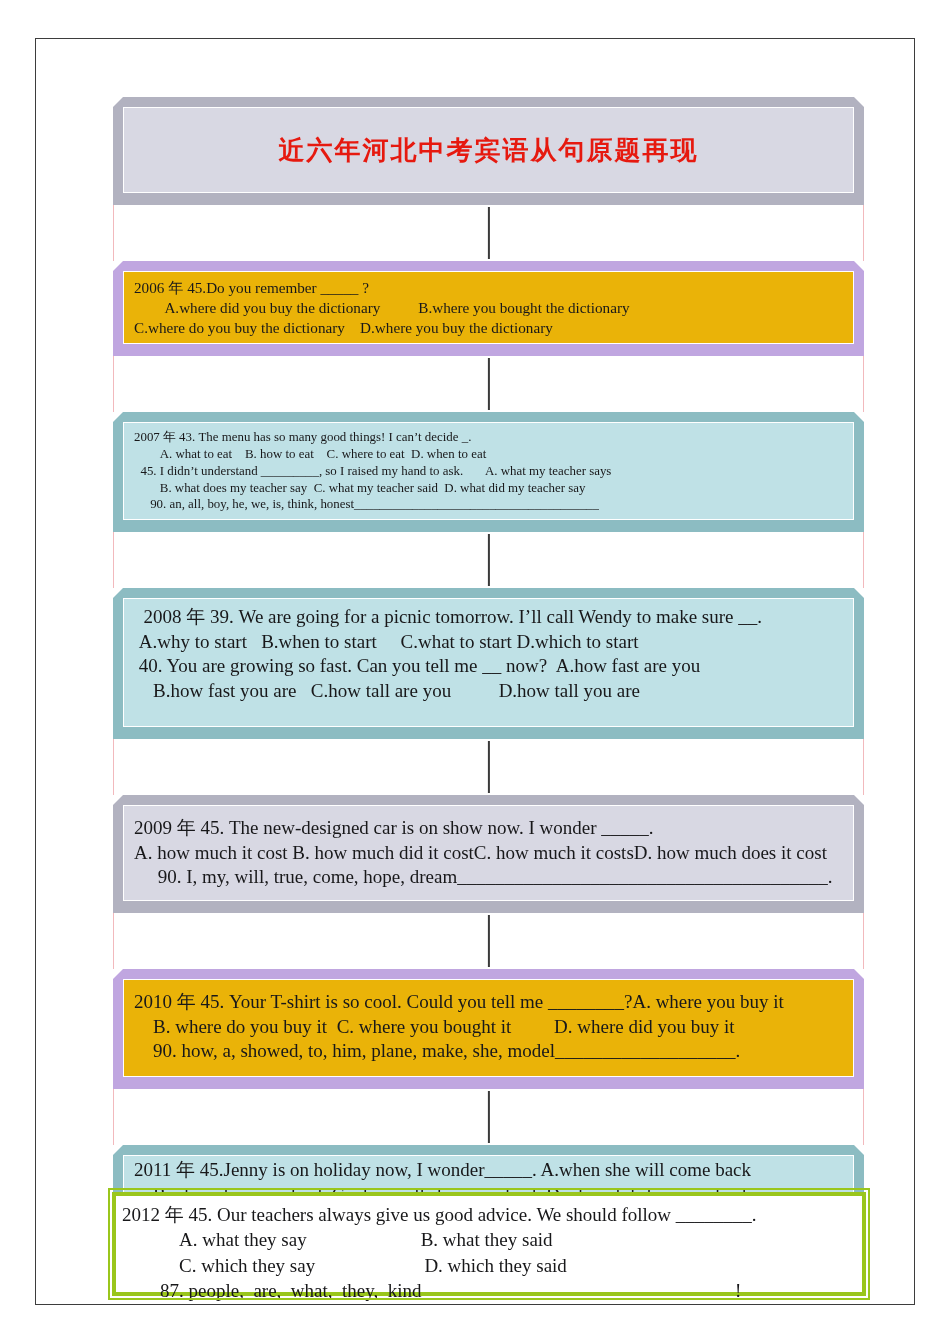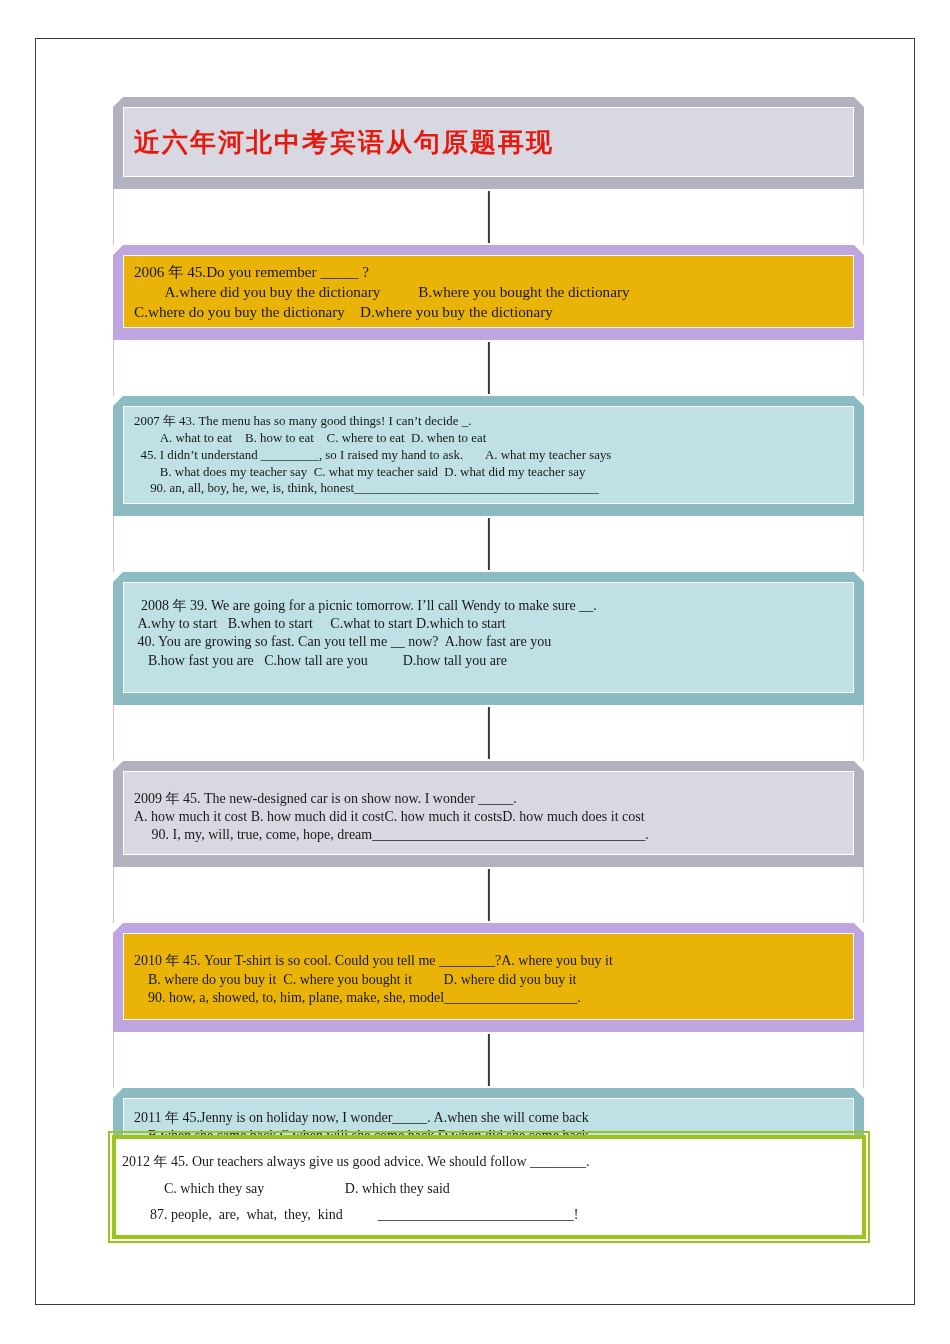--- a/index.html
+++ b/index.html
@@ -82,23 +82,24 @@
     border-color: #ffffff transparent transparent transparent;
   }
   .band .bevel::after {
     right: -10px;
     border-width: 10px 0 0 10px;
     border-color: #ffffff transparent transparent transparent;
   }
 
   
   .title-band .inner {
-    height: 70px;
+    height: 86px;
     display: flex;
     align-items: center;
+    justify-content: center;
   }
   .title-text {
     color: #e6190f;
     font-size: 26px;
     font-weight: bold;
     letter-spacing: 2px;
     font-family: "DejaVu Serif", "Liberation Serif", serif;
   }
 
   
@@ -121,21 +122,21 @@
     transform: translateX(-50%);
   }
 
   
   .qtext {
     color: #18181a;
     line-height: 1.30;
     white-space: pre-wrap;
   }
   .qtext.sz-lg  { font-size: 15.2px; }
-  .qtext.sz-md  { font-size: 14px; margin-top: 8px; }
+  .qtext.sz-md  { font-size: 19px; }
   .qtext.sz-sm  { font-size: 12.9px; }
 
   
   .band.clipped {
     height: 47px;
     overflow: hidden;
   }
 
   
   #green-box {
@@ -248,18 +249,19 @@
       <div class="bevel">
         <div class="inner" style="padding-top:2px;">
           <div class="qtext sz-md">2011 年 45.Jenny is on holiday now, I wonder_____. A.when she will come back
     B.when she came back C.when will she come back D.when did she come back</div>
         </div>
       </div>
     </div>
 
     <div id="green-box">
       <div class="qtext sz-md">2012 年 45. Our teachers always give us good advice. We should follow ________.</div>
+      <div class="qtext sz-md">            A. what they say                        B. what they said</div>
       <div class="qtext sz-md">            C. which they say                       D. which they said</div>
       <div class="qtext sz-md">        87. people,  are,  what,  they,  kind          ____________________________!</div>
     </div>
 
   </div>
 </div>
 
 </body></html>

